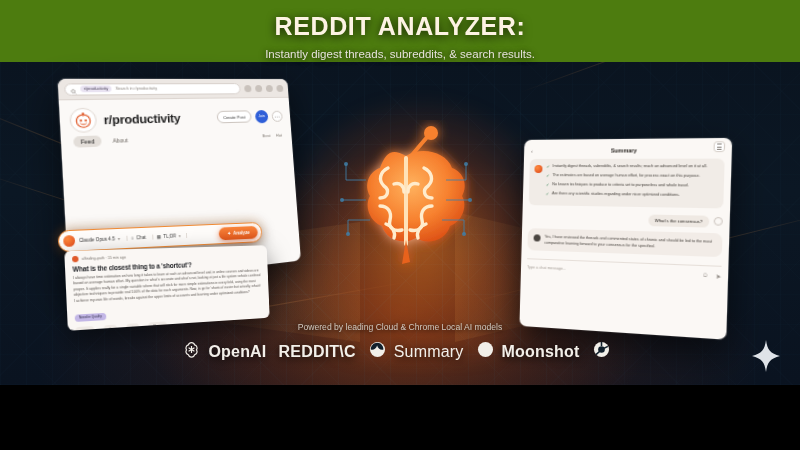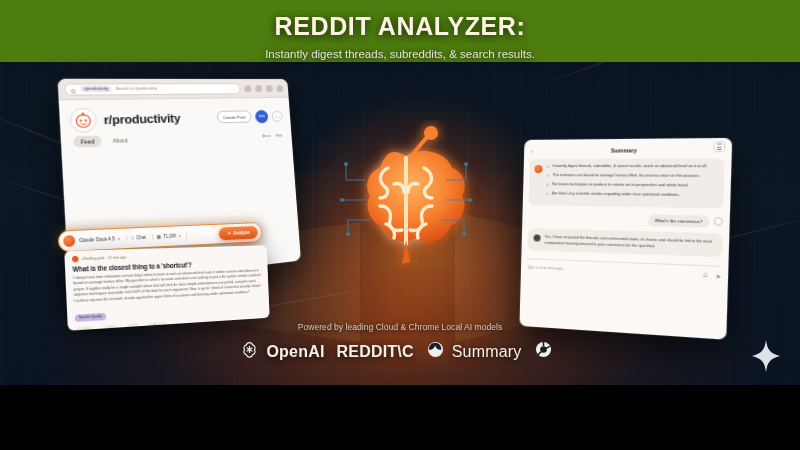--- a/index.html
+++ b/index.html
@@ -430,20 +430,29 @@
     <div class="logo">
       <span>
         <svg width="19" height="19" viewBox="0 0 24 24">
           <circle cx="12" cy="12" r="9.5" fill="#f2efe9"></circle>
           <path d="M12 3.5c-5 0-8.5 3.6-8.5 8.5 3.5 1 7-1 8-5 1 4 4.5 6 8 5 0-4.9-3.5-8.5-7.5-8.5z" fill="#12202c"></path>
         </svg>
       </span>
       <span class="name thin">Summary</span>
     </div>
 
+    <div class="logo">
+      <span>
+        <svg width="19" height="19" viewBox="0 0 24 24">
+          <circle cx="12" cy="12" r="9.5" fill="#f2efe9"></circle>
+          <path d="M12 2.5a9.5 9.5 0 0 0 0 19 7 7 0 0 1 0-19z" fill="#12202c"></path>
+        </svg>
+      </span>
+      <span class="name">Moonshot</span>
+    </div>
 
     <div class="logo">
       <span>
         <svg width="19" height="19" viewBox="0 0 24 24">
           <circle cx="12" cy="12" r="9.5" fill="#f2efe9"></circle>
           <circle cx="12" cy="12" r="4.2" fill="#12202c"></circle>
           <path d="M12 2.5v5M20 8l-5 2.6M5 18.5l4.5-4" stroke="#12202c" stroke-width="2" fill="none"></path>
         </svg>
       </span>
       <span class="name"></span>

